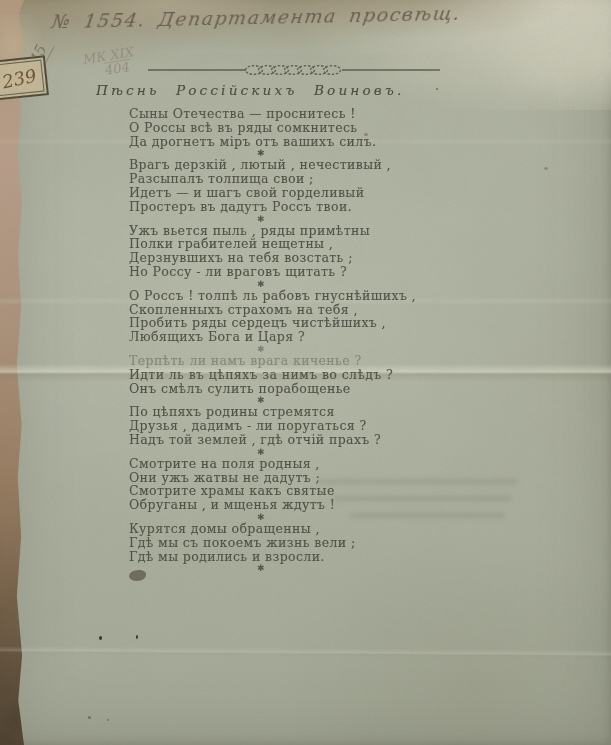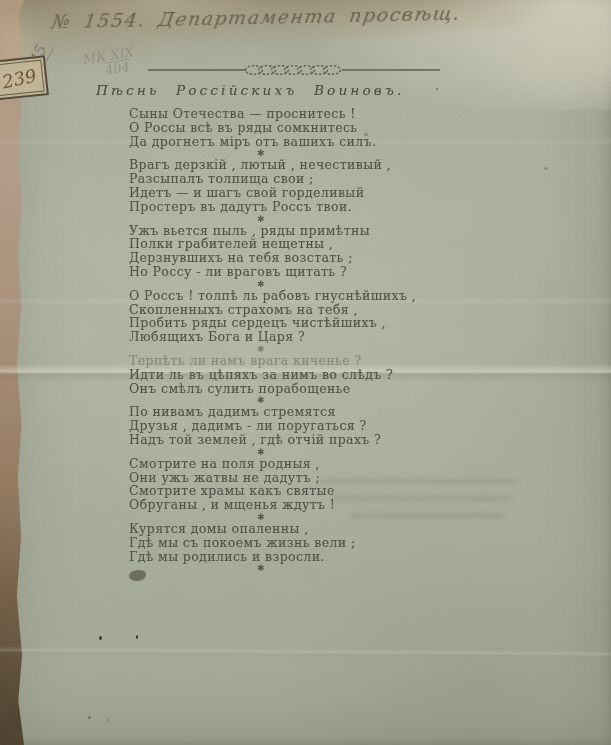--- a/index.html
+++ b/index.html
@@ -139,34 +139,34 @@
       <div class="line">Любящихъ Бога и Царя ?</div>
       <div class="sep dim">✱</div>
     </div>
     <div>
       <div class="line faded">Терпѣть ли намъ врага киченье ?</div>
       <div class="line">Идти ль въ цѣпяхъ за нимъ во слѣдъ ?</div>
       <div class="line">Онъ смѣлъ сулить порабощенье</div>
       <div class="sep">✱</div>
     </div>
     <div>
-      <div class="line">По нивамъ дадимъ стремятся</div>
+      <div class="line">По цѣпяхъ родины стремятся</div>
       <div class="line">Друзья , дадимъ - ли поругаться ?</div>
       <div class="line">Надъ той землей , гдѣ отчій прахъ ?</div>
       <div class="sep">✱</div>
     </div>
     <div>
       <div class="line">Смотрите на поля родныя ,</div>
       <div class="line">Они ужъ жатвы не дадутъ ;</div>
       <div class="line">Смотрите храмы какъ святые</div>
       <div class="line">Обруганы , и мщенья ждутъ !</div>
       <div class="sep">✱</div>
     </div>
     <div>
-      <div class="line">Курятся домы опаленны ,</div>
+      <div class="line">Курятся домы обращенны ,</div>
       <div class="line">Гдѣ мы съ покоемъ жизнь вели ;</div>
       <div class="line">Гдѣ мы родились и взросли.</div>
       <div class="sep">✱</div>
     </div>
   </div>
 
   <div class="ink-blot"></div>
   <div class="speck" style="left:99px;top:636px;width:3px;height:4px;background:#2e2b22;"></div>
   <div class="speck" style="left:136px;top:635px;width:2px;height:4px;background:#2e2b22;"></div>
   <div class="speck" style="left:364px;top:133px;width:4px;height:3px;background:#8a6a4a;opacity:.7;"></div>

